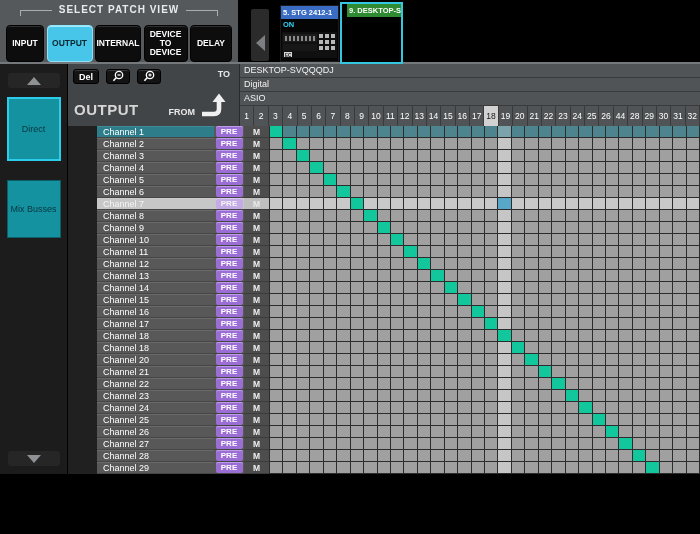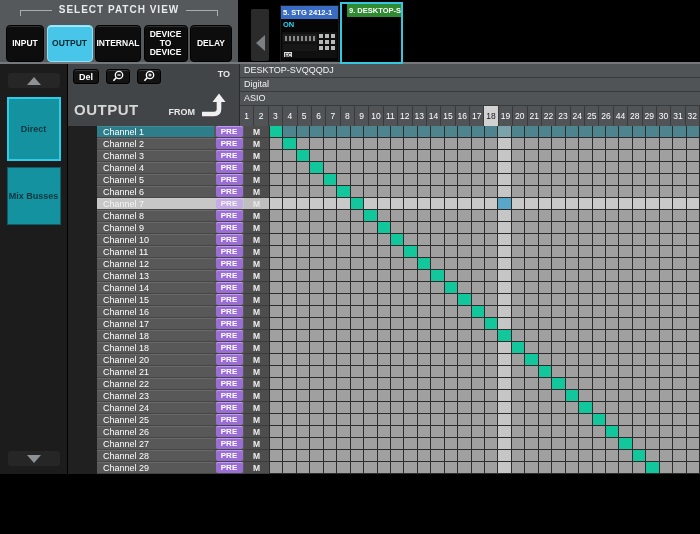--- a/index.html
+++ b/index.html
@@ -46,25 +46,25 @@
   .sidebar { width:68px; background:#1c1c1c; border-right:1px solid #000; display:flex;
              flex-direction:column; align-items:center; }
   .scroll-btn { width:52px; height:15px; background:#262626; border-radius:3px;
                 display:flex; align-items:center; justify-content:center; }
   .scroll-btn.up { margin-top:9px; }
   .scroll-btn.down { margin-bottom:8px; }
   .tri-up { width:0; height:0; border-left:7px solid transparent; border-right:7px solid transparent;
             border-bottom:8px solid #8f9294; }
   .tri-down { width:0; height:0; border-left:7px solid transparent; border-right:7px solid transparent;
               border-top:8px solid #8f9294; }
-  .side-btn { width:54px; background:#15929f; color:#083640; font-size:9px; font-weight:bold;
+  .side-btn { width:54px; background:#15929f; color:#083640; font-size:9px; font-weight:normal;
               display:flex; align-items:center; justify-content:center; text-align:center; line-height:11px;
               border:1px solid #0c5f68; }
   .side-btn.sel { border:2px solid #2ccdea; height:64px; margin-top:9px; }
-  .side-btn.norm { height:58px; margin-top:6px; }
+  .side-btn.norm { height:58px; margin-top:19px; }
   .side-spacer { flex:1; }
 
   .content { flex:1; display:flex; flex-direction:column; }
   .matrix-header { height:62px; display:flex; }
   .mh-left { width:172px; background:#424547; position:relative; border-right:1px solid #2a2a2a; }
   .mh-buttons { position:absolute; top:5px; left:5px; display:flex; gap:7px; }
   .tool-btn { height:15px; background:#131313; border:1px solid #000; border-radius:3px; color:#fff;
               font-size:9px; display:flex; align-items:center; justify-content:center;
               box-shadow:inset 0 1px 0 #383838; }
   .tool-btn.del { width:26px; font-weight:bold; }

